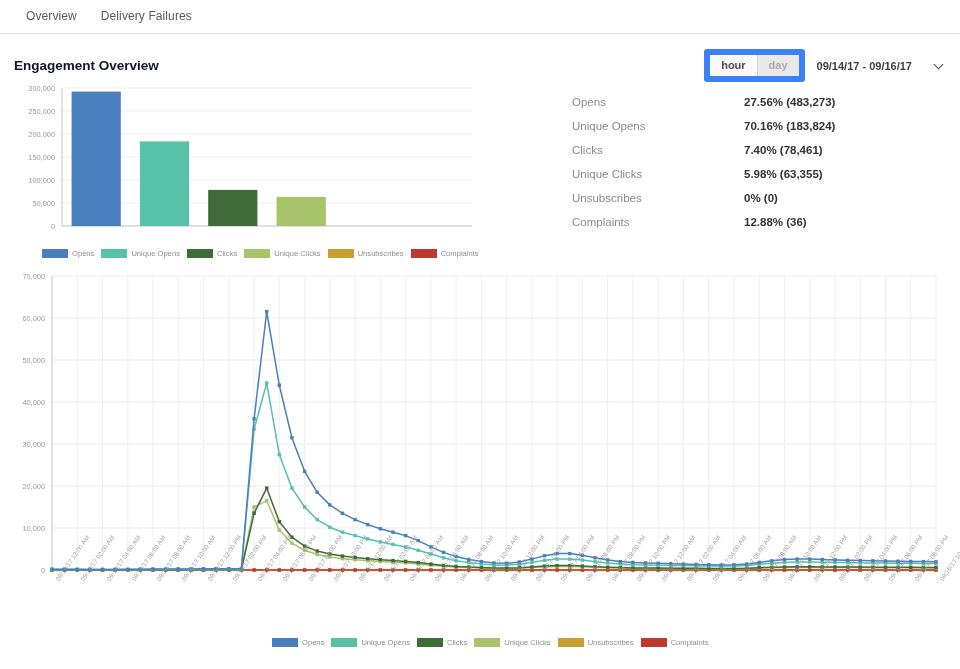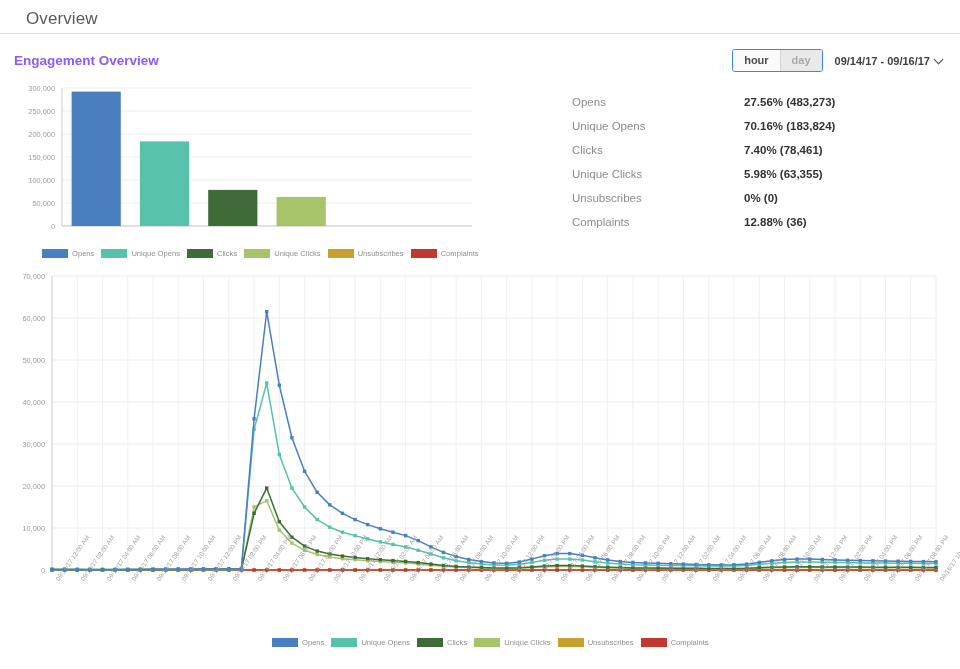--- a/index.html
+++ b/index.html
@@ -16,21 +16,21 @@
   
   .navbar {
     height:34px;
     border-bottom:1px solid #e2e2e2;
     display:flex;
     align-items:flex-start;
     padding:0 0 0 14px;
     gap:0;
   }
   .nav-tab {
-    font-size:17px;
+    font-size:12px;
     color:#5a5a5a;
     padding:9px 12px 8px 12px;
     position:relative;
     cursor:pointer;
     white-space:nowrap;
     letter-spacing:.1px;
   }
   .nav-tab.active { color:#2d2d2d; font-weight:bold; }
   .nav-tab.active::after {
     content:"";
@@ -42,45 +42,45 @@
   
   .header-row {
     display:flex;
     align-items:center;
     justify-content:space-between;
     padding:15px 16px 0 14px;
   }
   .page-title {
     font-size:13.5px;
     font-weight:bold;
-    color:#8b5cf6;
+    color:#0f172a;
   }
   .header-right { display:flex; align-items:center; gap:12px; }
   .toggle {
     display:flex;
-    border:1px solid #3b82f6;
+    border:6px solid #3b82f6;
     border-radius:3px;
     overflow:hidden;
     background:#f0f0f0;
   }
   .toggle div {
     font-size:11px;
     padding:4px 11px 5px 11px;
     cursor:pointer;
     line-height:1.1;
   }
   .toggle .on { background:#fafafa; color:#4d4d4d; font-weight:bold; }
   .toggle .off { background:#e9e9e9; color:#a9a9a9; font-weight:bold; border-left:1px solid #d5d5d5; }
   .date-range {
     font-size:11px;
     font-weight:bold;
     color:#3f3f3f;
     display:flex;
     align-items:center;
-    gap:5px;
+    gap:23px;
     cursor:pointer;
     white-space:nowrap;
   }
   .chev { display:inline-block; width:9px; height:9px; position:relative; }
   .chev::after {
     content:"";
     position:absolute; left:0; top:0;
     width:6px; height:6px;
     border-right:1.6px solid #4a4a4a;
     border-bottom:1.6px solid #4a4a4a;
@@ -145,20 +145,21 @@
     white-space:nowrap;
     font-family:"Liberation Sans", sans-serif;
   }
   .xticks-layer { position:absolute; left:0; top:576px; width:960px; height:70px; }
 </style>
 </head>
 <body>
 
 <div class="navbar">
   <div class="nav-tab"><span>Overview</span></div>
+  <div class="nav-tab"><span>Delivery Failures</span></div>
 </div>
 
 <div class="header-row">
   <div class="page-title">Engagement Overview</div>
   <div class="header-right">
     <div class="toggle">
       <div class="on">hour</div>
       <div class="off">day</div>
     </div>
     <div class="date-range">

